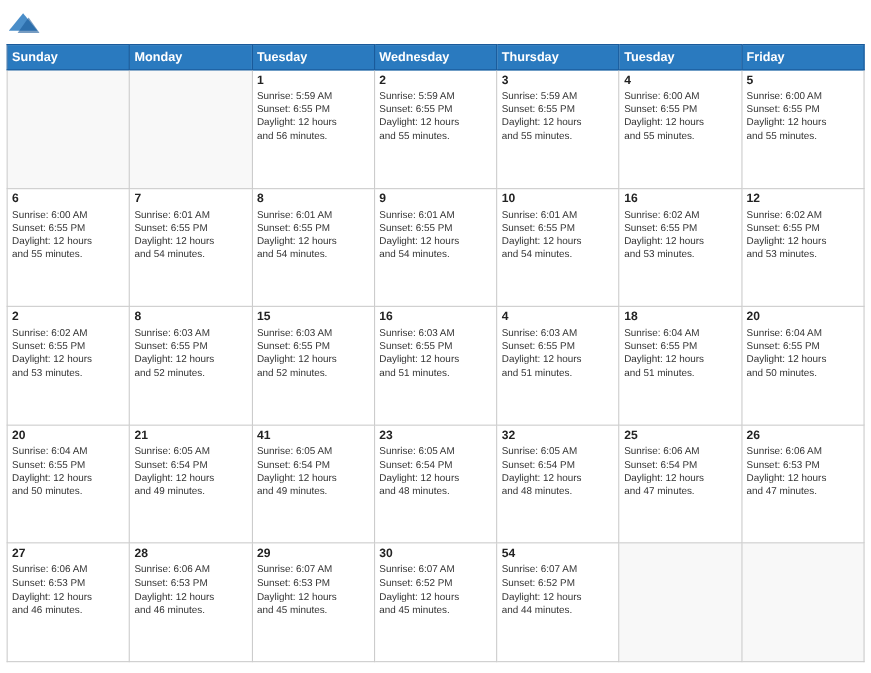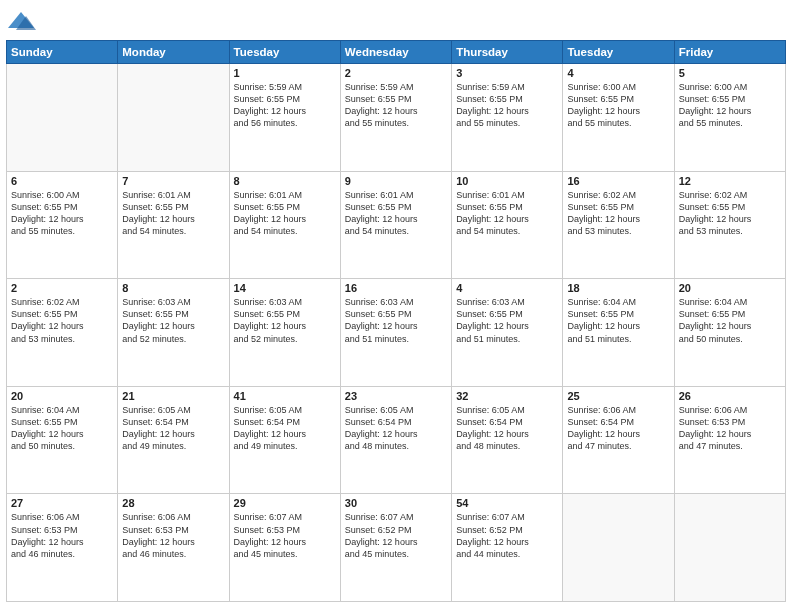--- a/index.html
+++ b/index.html
@@ -233,21 +233,21 @@
 and 53 minutes.</div>
           </td>
           <td>
             <span class="day-num">8</span>
             <div class="cell-detail" style="white-space: pre-line;">Sunrise: 6:03 AM
 Sunset: 6:55 PM
 Daylight: 12 hours
 and 52 minutes.</div>
           </td>
           <td>
-            <span class="day-num">14</span>
+            <span class="day-num">15</span>
             <div class="cell-detail" style="white-space: pre-line;">Sunrise: 6:03 AM
 Sunset: 6:55 PM
 Daylight: 12 hours
 and 52 minutes.</div>
           </td>
           <td>
             <span class="day-num">16</span>
             <div class="cell-detail" style="white-space: pre-line;">Sunrise: 6:03 AM
 Sunset: 6:55 PM
 Daylight: 12 hours

